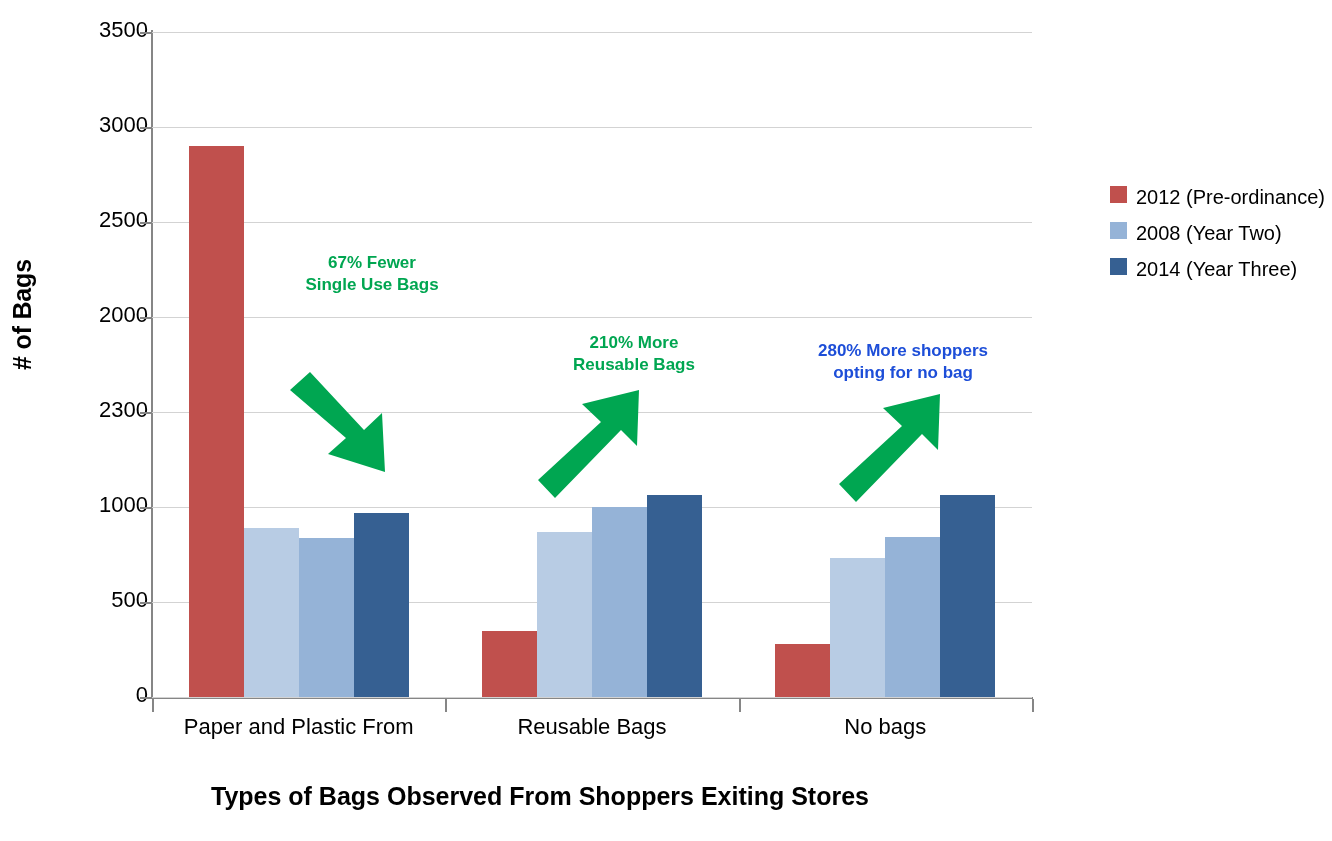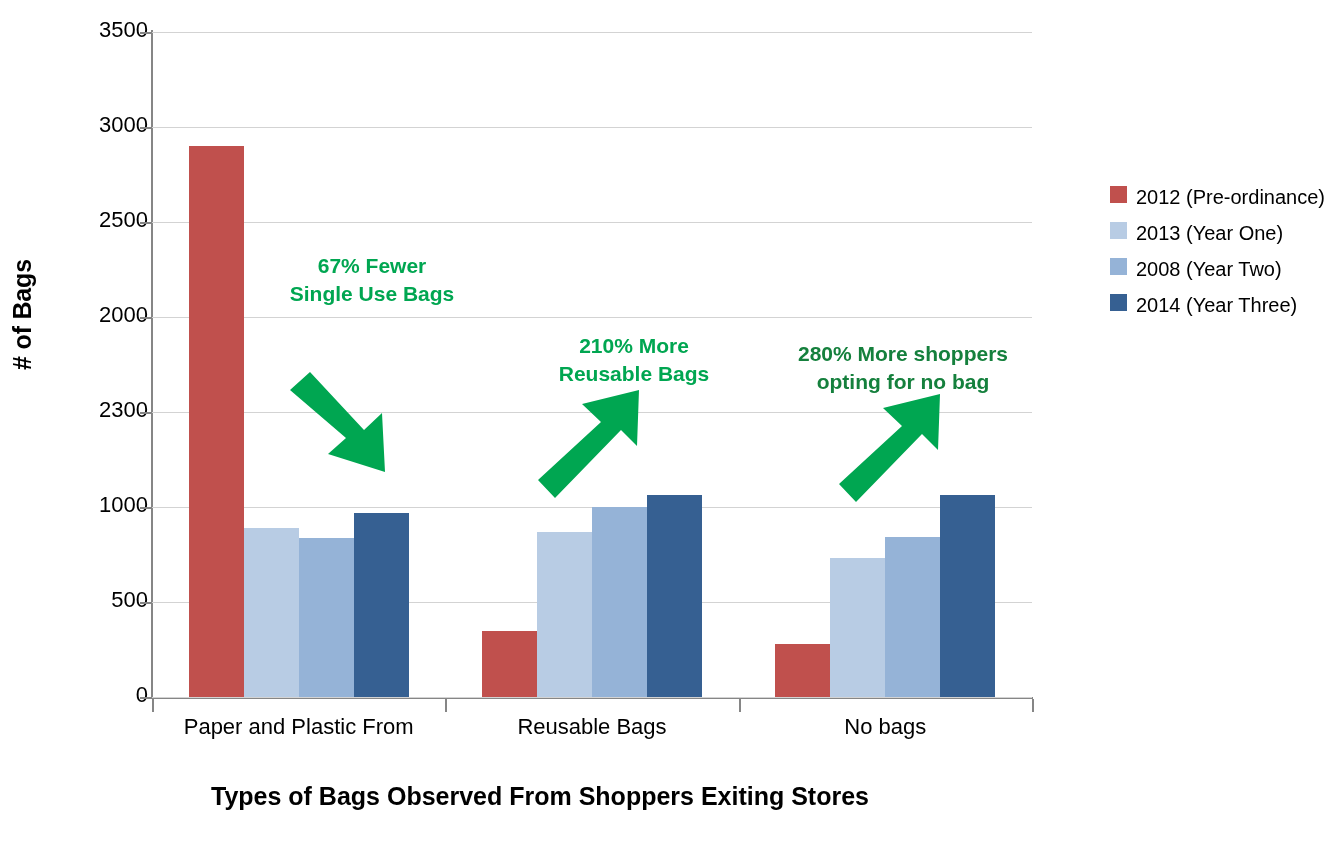--- a/index.html
+++ b/index.html
@@ -132,21 +132,21 @@
     text-align: center;
     font-size: 25px;
     font-weight: bold;
     color: #000000;
   }
 
   
   .annotation {
     position: absolute;
     text-align: center;
-    font-size: 21px;
+    font-size: 17px;
     font-weight: bold;
     line-height: 1.32;
     white-space: nowrap;
   }
 
   .arrow-svg {
     position: absolute;
   }
 
   
@@ -245,38 +245,34 @@
   </svg>
 
   <div class="annotation" style="left:530px; top:332px; width:208px; color:#00A651;">
     <div>210% More</div>
     <div>Reusable Bags</div>
   </div>
   <svg class="arrow-svg" style="left:535px; top:390px;" width="125" height="110" viewBox="0 0 125 110">
     <polygon points="3,90 20,108 86,40 102,56 104,0 47,14 66,32" fill="#00A651"></polygon>
   </svg>
 
-  <div class="annotation" style="left:778px; top:340px; width:250px; color:#15803d;">
+  <div class="annotation" style="left:778px; top:340px; width:250px; color:#1d4ed8;">
     <div>280% More shoppers</div>
     <div>opting for no bag</div>
   </div>
   <svg class="arrow-svg" style="left:836px; top:394px;" width="125" height="110" viewBox="0 0 125 110">
     <polygon points="3,90 20,108 86,40 102,56 104,0 47,14 66,32" fill="#00A651"></polygon>
   </svg>
 
   <div class="chart-xtitle">Types of Bags Observed From Shoppers Exiting Stores</div>
 
   <div class="legend" id="legend">
       <div class="legend-row">
         <span class="legend-swatch" style="background: rgb(192, 80, 77);"></span>
         <span class="legend-text">2012 (Pre-ordinance)</span>
-      </div>
-      <div class="legend-row">
-        <span class="legend-swatch" style="background: rgb(184, 204, 228);"></span>
-        <span class="legend-text">2013 (Year One)</span>
       </div>
       <div class="legend-row">
         <span class="legend-swatch" style="background: rgb(149, 179, 215);"></span>
         <span class="legend-text">2008 (Year Two)</span>
       </div>
       <div class="legend-row">
         <span class="legend-swatch" style="background: rgb(54, 96, 146);"></span>
         <span class="legend-text">2014 (Year Three)</span>
       </div>
     </div>

